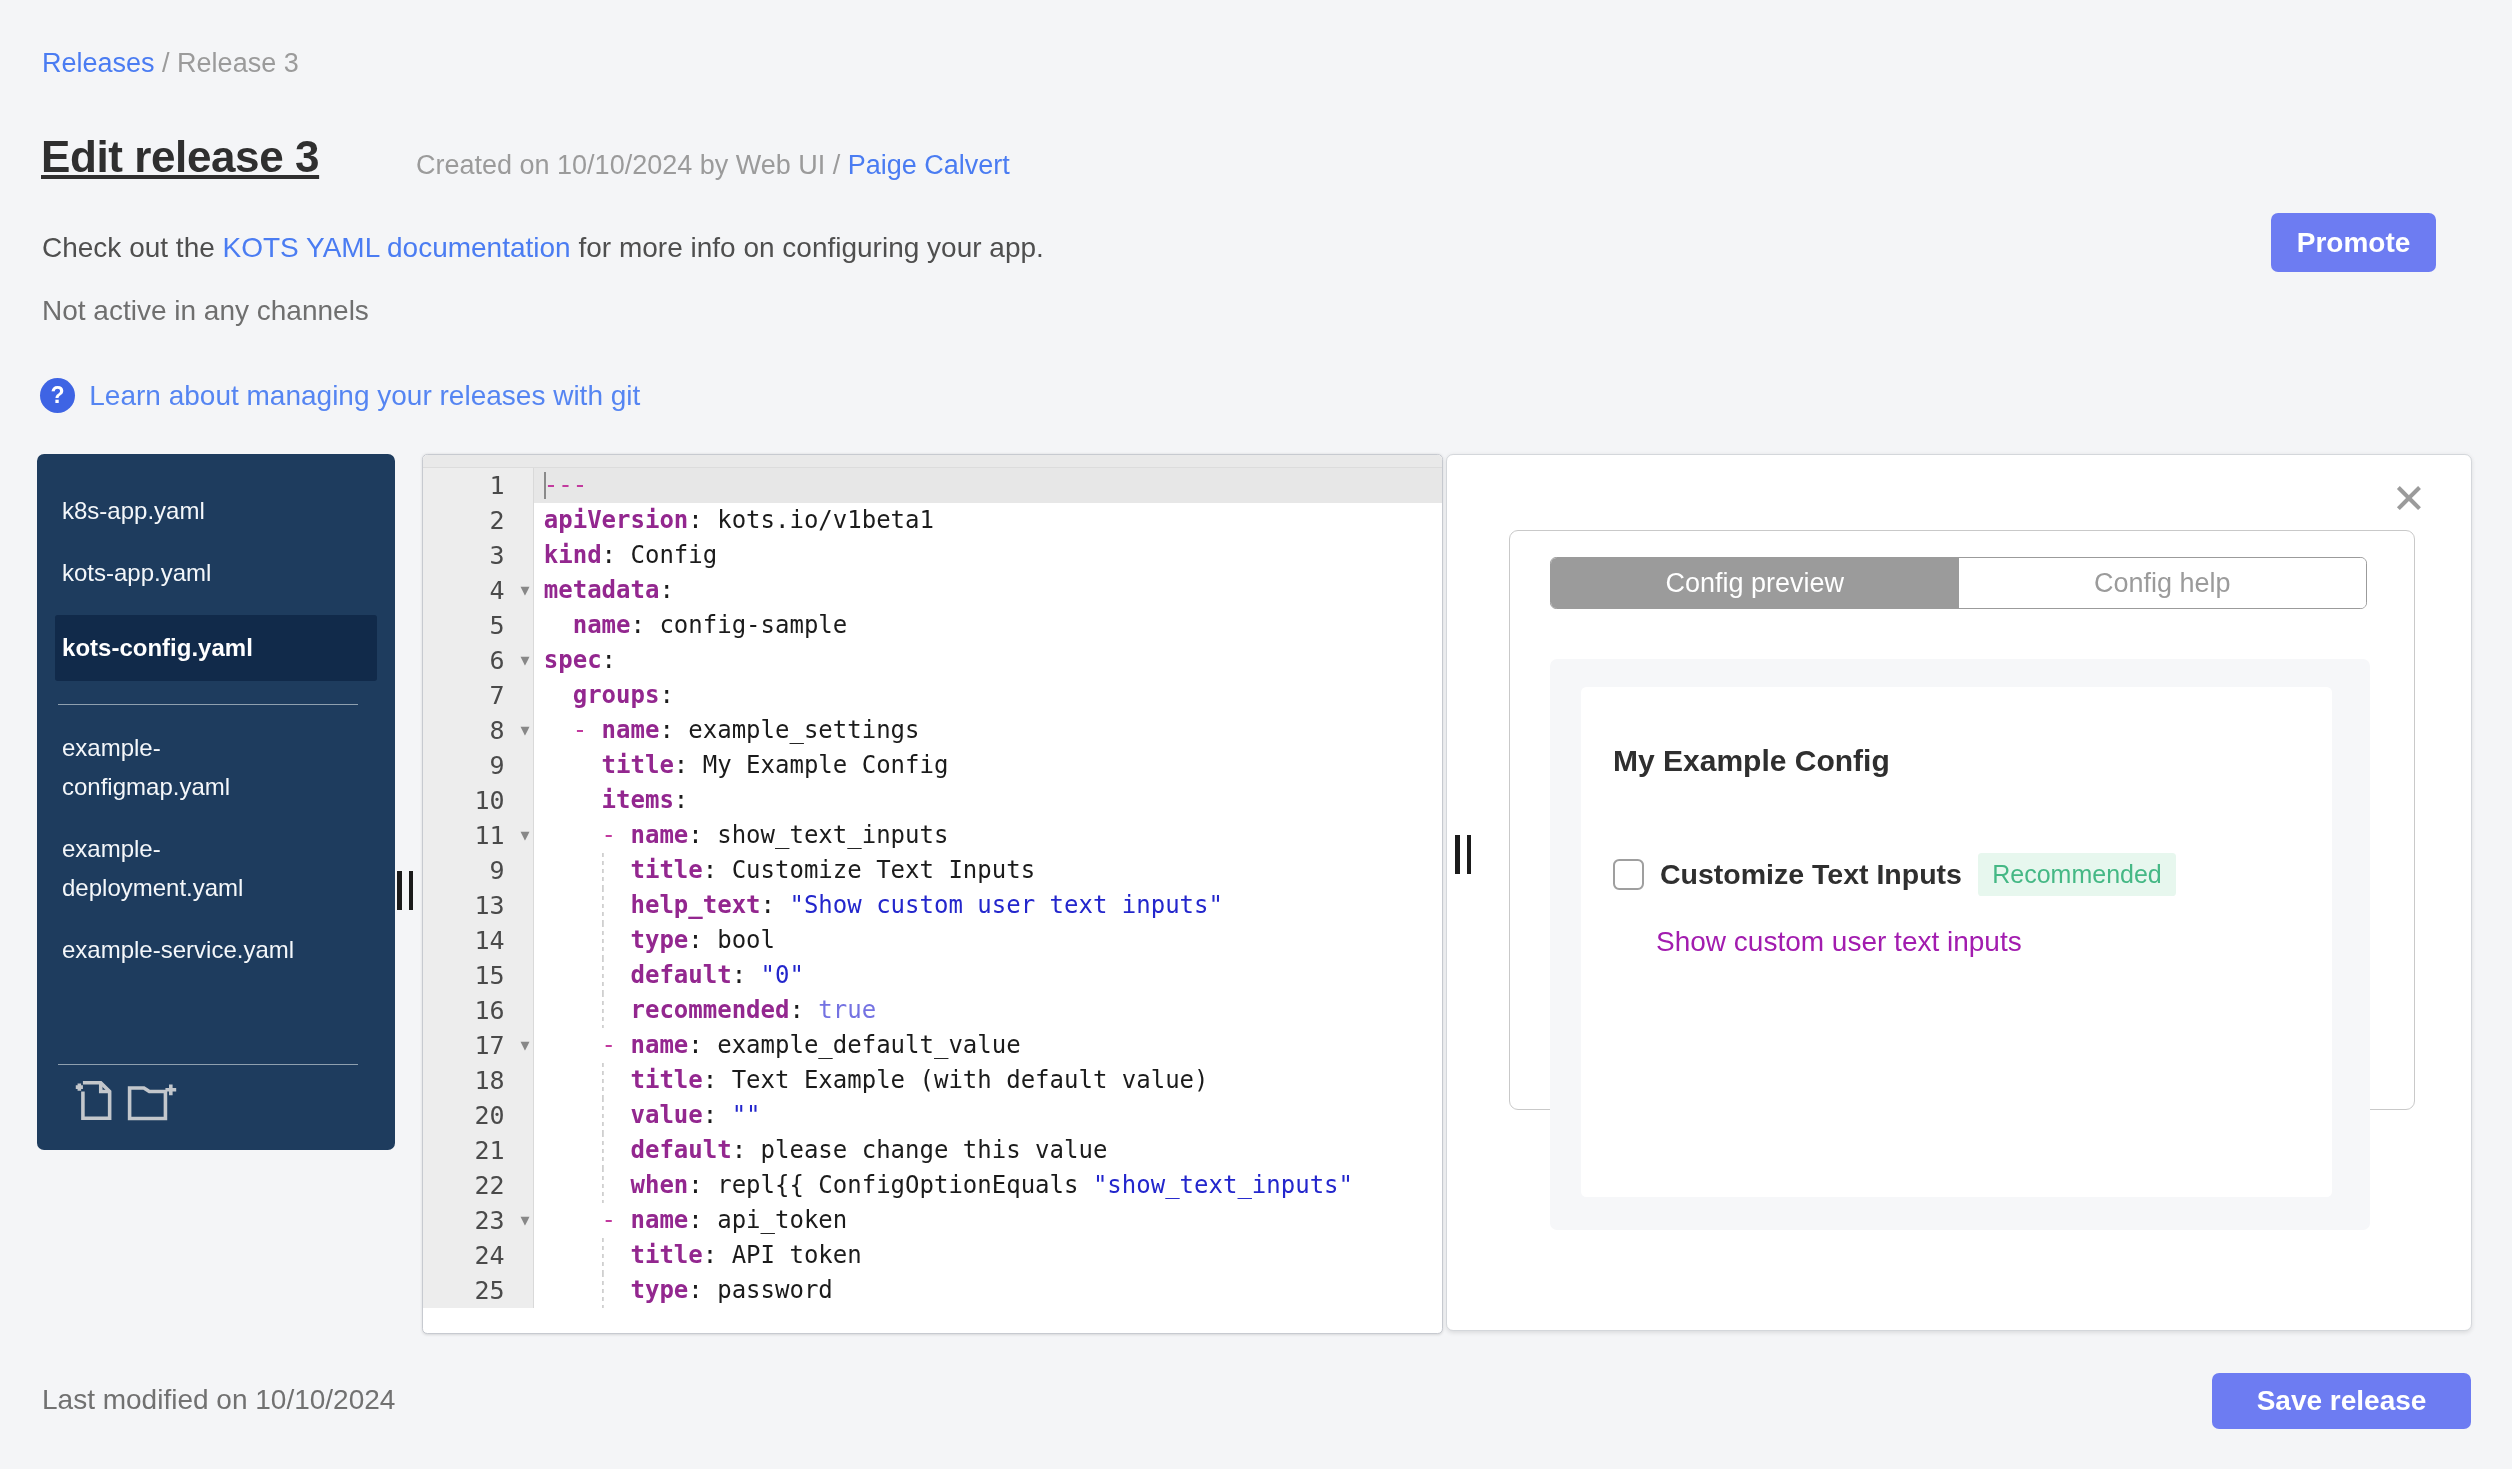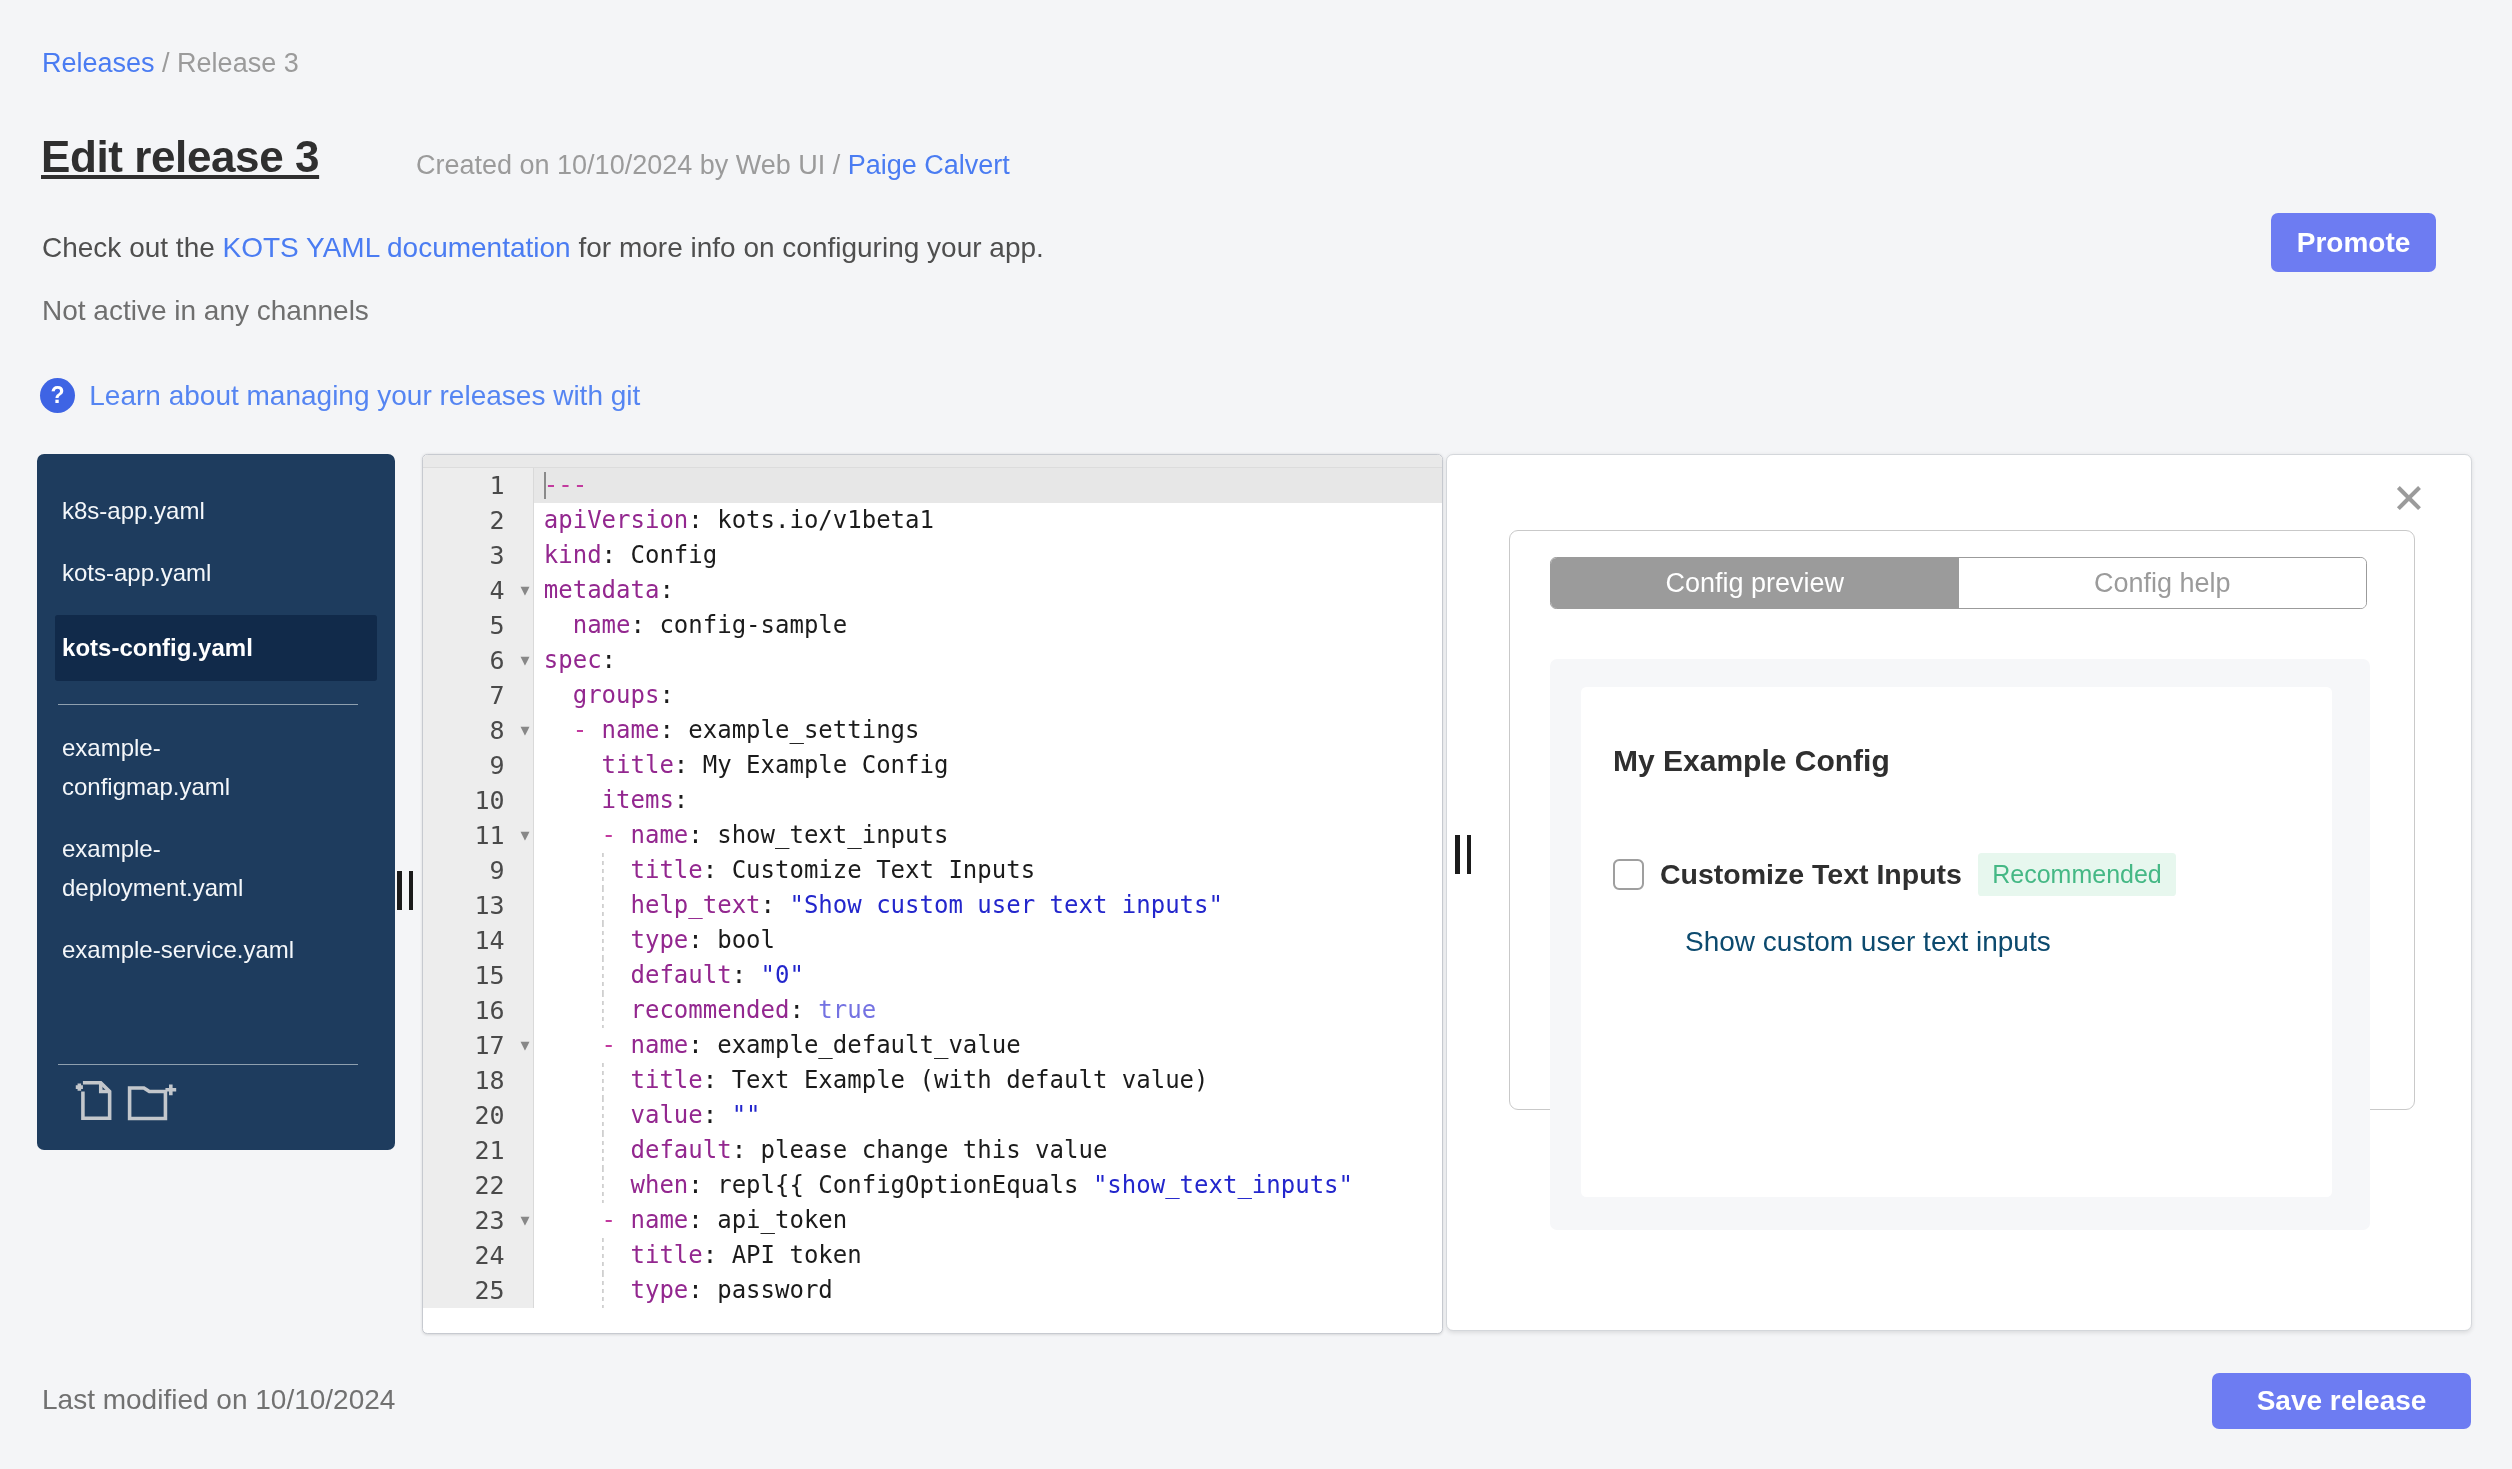--- a/index.html
+++ b/index.html
@@ -57,21 +57,21 @@
   .erow{display:flex;height:35px;font-family:"DejaVu Sans Mono",monospace;font-size:24px;line-height:35px;}
   .gut{width:111px;min-width:111px;background:#ededed;border-right:0.9px solid #d9d9d9;
     box-sizing:border-box;position:relative;text-align:right;padding-right:28.5px;
     color:#4a4a4a;font-size:25px;font-family:"DejaVu Sans Mono",monospace;cursor:pointer;}
   .fold{position:absolute;right:3.6px;top:0;font-size:15px;color:#888;cursor:pointer;}
   .codecell{flex:1;white-space:pre;padding-left:9.8px;overflow:hidden;color:#1b1b1b;}
   .erow.active .codecell{background:#e7e7e7;}
   .codecell.guide{background-image:repeating-linear-gradient(to bottom,#cfcfcf 0 3.6px,transparent 3.6px 8px);
     background-size:1.8px 100%;background-repeat:no-repeat;background-position:68px 0;}
   .cursor{display:inline-block;width:2.7px;height:27px;background:#8a8a8a;vertical-align:middle;margin-right:-2.7px;}
-  .tok-key{color:#93278f;}
+  .tok-key{color:#93278f;font-weight:bold;}
   .tok-val{color:#1b1b1b;}
   .tok-str{color:#2326cc;}
   .tok-atom{color:#7472e2;}
   .tok-meta{color:#c23a9e;}
   .tok-plain{color:#1b1b1b;}
 
   
   .panel{position:absolute;left:1409px;top:0;width:1026px;height:877px;background:#fff;
     border:0.9px solid #d4d7db;border-radius:7.1px;box-sizing:border-box;
     box-shadow:0 1.8px 4.5px rgba(0,0,0,0.10);}
@@ -84,21 +84,21 @@
   .ptab{flex:1;display:flex;align-items:center;justify-content:center;font-size:27px;
     color:#9b9b9b;background:#fff;cursor:pointer;}
   .ptab.active{background:#9b9b9b;color:#fff;}
   .graybox{position:absolute;left:40px;top:128px;width:820px;height:571px;background:#f6f7f9;border-radius:7.1px;}
   .whitecard{position:absolute;left:31px;top:28px;width:751px;height:510px;background:#fff;border-radius:5.3px;}
   .cfg-title{margin:57px 0 0 32px;font-size:30px;font-weight:bold;color:#2f2f2f;}
   .cfg-row{display:flex;align-items:center;margin:75px 0 0 32px;}
   .cfg-checkbox{width:27px;height:27px;border:2.7px solid #9f9f9f;border-radius:6.2px;background:#fff;cursor:pointer;}
   .cfg-label{font-size:28.5px;font-weight:bold;color:#2f2f2f;margin-left:16px;cursor:pointer;}
   .cfg-badge{margin-left:16px;background:#e7f7ee;color:#45b885;font-size:25px;padding:7.1px 14.3px;border-radius:3.6px;}
-  .cfg-help{margin:30px 0 0 104px;font-size:28px;color:#0c4a6e;}
+  .cfg-help{margin:30px 0 0 75px;font-size:28px;color:#a21caf;}
 </style>
 </head>
 <body>
 
 <div class="canvas">
 
   <div class="breadcrumb">
     <a>Releases</a>
     <span class="sep"> <span>/</span> </span>
     <span class="current">Release 3</span>

